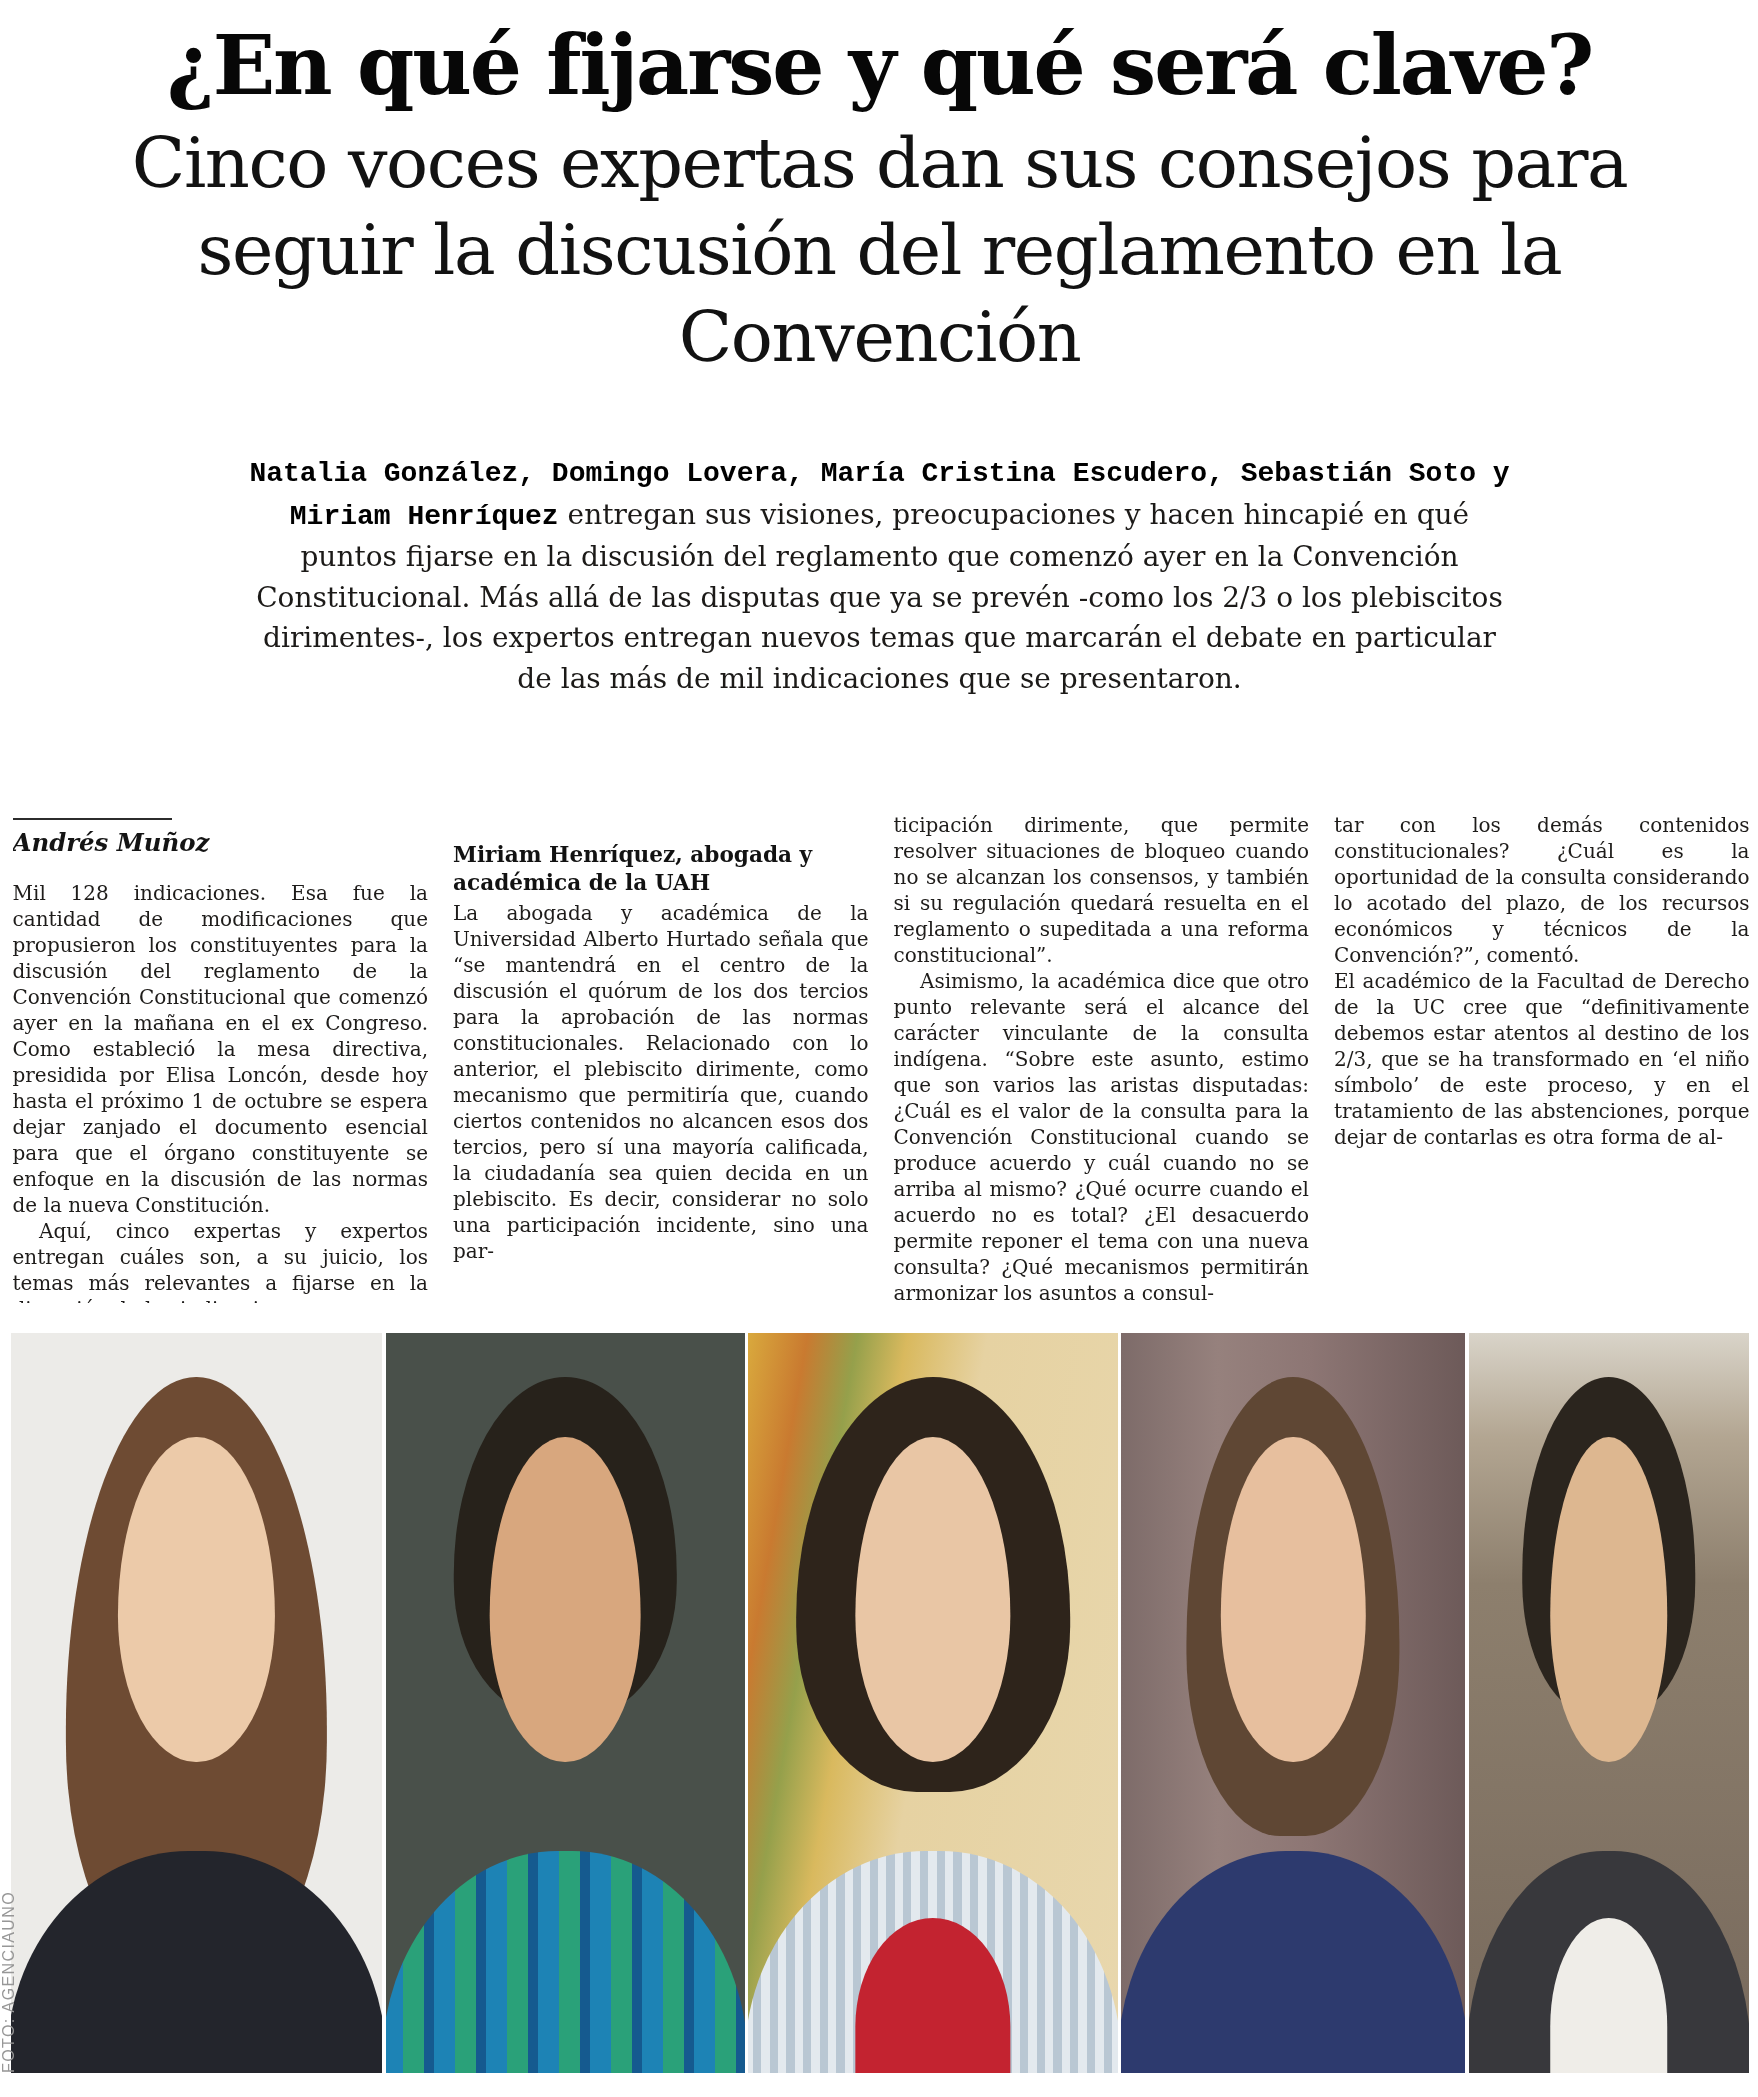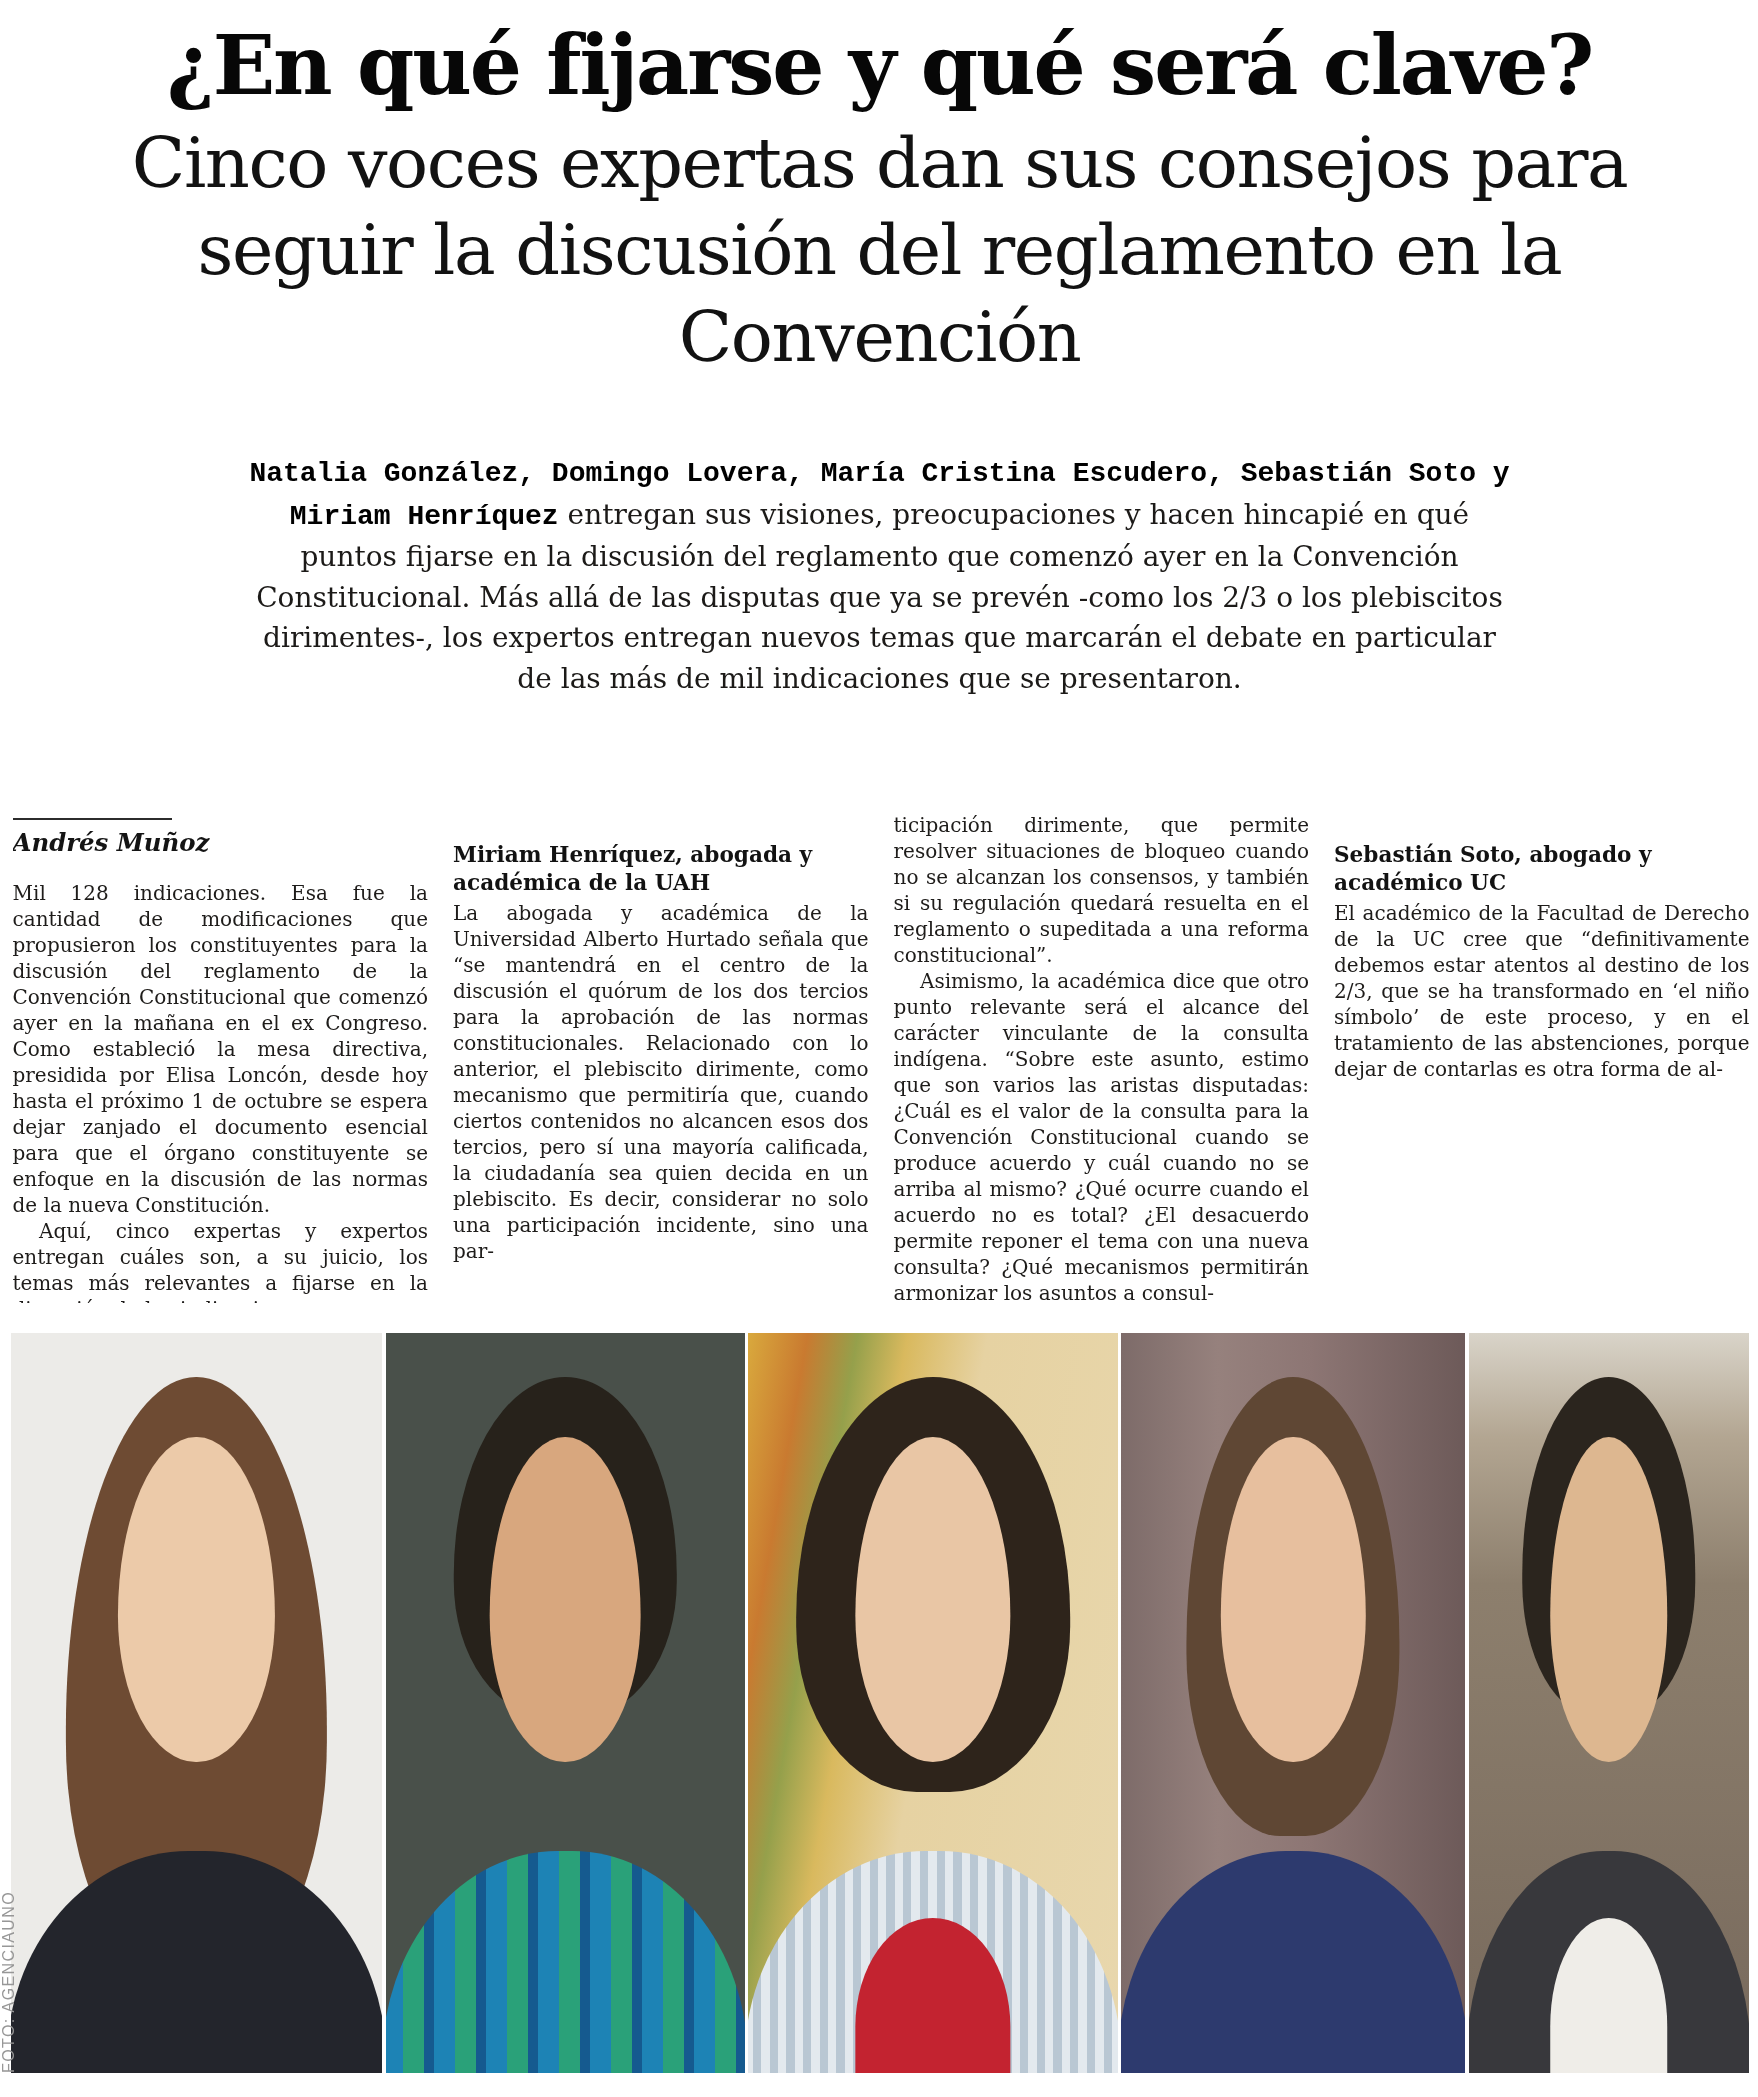--- a/index.html
+++ b/index.html
@@ -201,21 +201,21 @@
       <h3 class="subhead">Miriam Henríquez, abogada y académica de la UAH</h3>
       <p class="para">La abogada y académica de la Universidad Alberto Hurtado señala que “se mantendrá en el centro de la discusión el quórum de los dos tercios para la aprobación de las normas constitucionales. Relacionado con lo anterior, el plebiscito dirimente, como mecanismo que permitiría que, cuando ciertos contenidos no alcancen esos dos tercios, pero sí una mayoría calificada, la ciudadanía sea quien decida en un plebiscito. Es decir, considerar no solo una participación incidente, sino una par-</p>
     </div>
 
     <div class="col">
       <p class="para">ticipación dirimente, que permite resolver situaciones de bloqueo cuando no se alcanzan los consensos, y también si su regulación quedará resuelta en el reglamento o supeditada a una reforma constitucional”.</p>
       <p class="para indent">Asimismo, la académica dice que otro punto relevante será el alcance del carácter vinculante de la consulta indígena. “Sobre este asunto, estimo que son varios las aristas disputadas: ¿Cuál es el valor de la consulta para la Convención Constitucional cuando se produce acuerdo y cuál cuando no se arriba al mismo? ¿Qué ocurre cuando el acuerdo no es total? ¿El desacuerdo permite reponer el tema con una nueva consulta? ¿Qué mecanismos permitirán armonizar los asuntos a consul-</p>
     </div>
 
     <div class="col">
-      <h3 class="subhead">Sebastián Soto, abogado y académico UC</h3>
+      <p class="para">tar con los demás contenidos constitucionales? ¿Cuál es la oportunidad de la consulta considerando lo acotado del plazo, de los recursos económicos y técnicos de la Convención?”, comentó.</p>
       <p class="para">El académico de la Facultad de Derecho de la UC cree que “definitivamente debemos estar atentos al destino de los 2/3, que se ha transformado en ‘el niño símbolo’ de este proceso, y en el tratamiento de las abstenciones, porque dejar de contarlas es otra forma de al-</p>
     </div>
 
   </div>
 
   <div class="photos">
 
     <figure class="photo" style="--bg:#ecebe8;--hair:#6e4b33;--skin:#eccaa9;--top:#23252c;--hair-w:70%;--hair-h:82%">
       <div class="hair"></div>
       <div class="face"></div>

